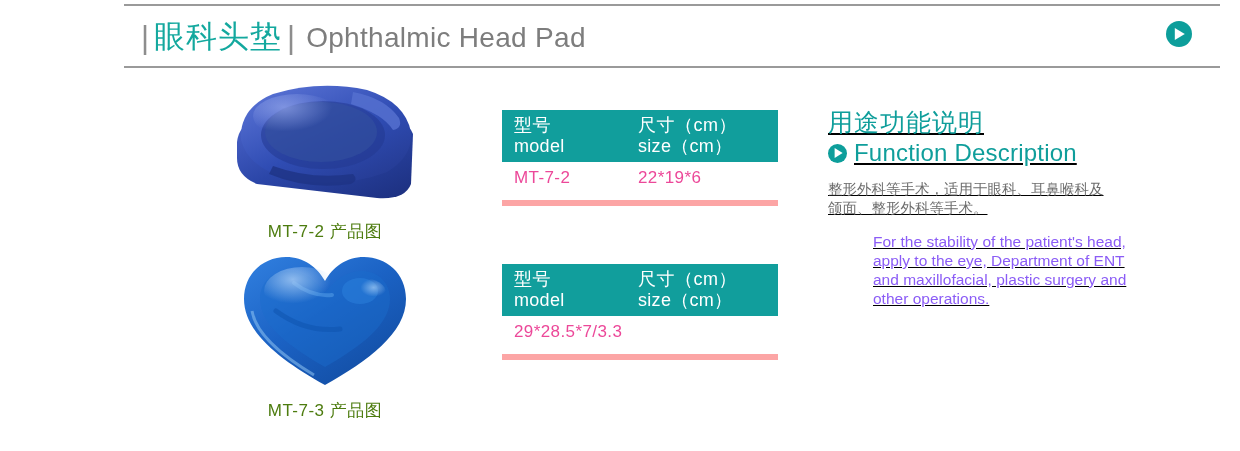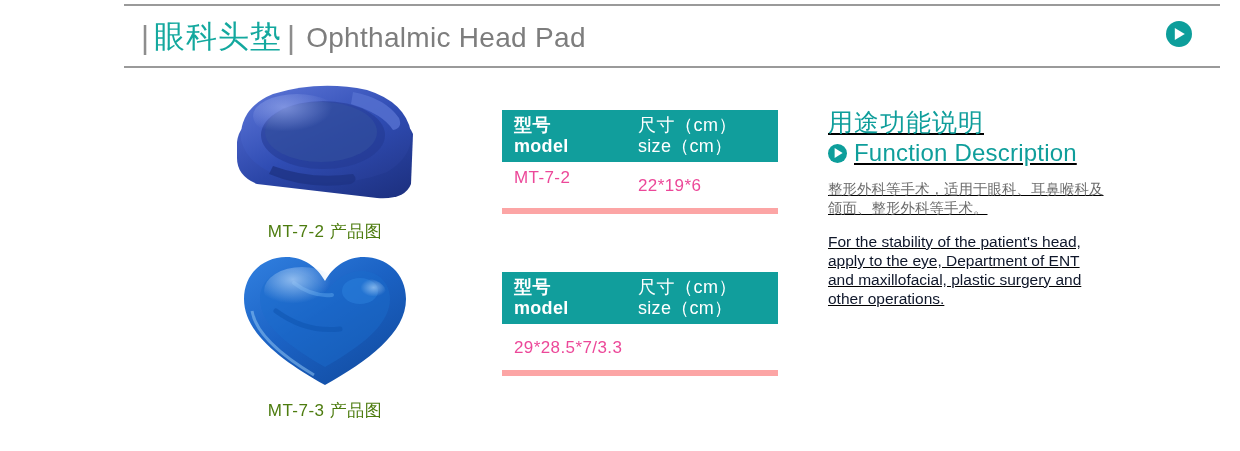--- a/index.html
+++ b/index.html
@@ -133,21 +133,21 @@
   .tbl-head {
     background: #119e9c;
     color: #ffffff;
     display: flex;
     padding: 5px 0 6px 0;
   }
   .tbl-head .col {
     box-sizing: border-box;
     padding-left: 12px;
   }
-  .tbl-head .col-model { width: 124px; font-weight: bold; }
+  .tbl-head .col-model { width: 124px; }
   .tbl-head .col-size  { width: 152px; }
   .hd-cn {
     font-size: 18px;
     line-height: 21px;
     letter-spacing: 0.5px;
     white-space: nowrap;
   }
   .hd-en {
     font-size: 18px;
     line-height: 20px;
@@ -161,21 +161,21 @@
     color: #ec4899;
   }
   .tbl-row .cell {
     box-sizing: border-box;
     padding-left: 12px;
     font-size: 17px;
     letter-spacing: 0.4px;
     white-space: nowrap;
   }
   .tbl-row .cell-model { width: 124px; }
-  .tbl-row .cell-size  { width: 152px; margin-top: 8px; }
+  .tbl-row .cell-size  { width: 152px; }
 
   
   .desc {
     position: absolute;
     left: 828px;
     top: 108px;
     width: 290px;
     text-decoration: underline;
   }
   .desc-title-cn {
@@ -199,25 +199,26 @@
     white-space: nowrap;
   }
   .desc-cn {
     color: #6d6d6d;
     font-size: 14.5px;
     line-height: 19px;
     margin-top: 14px;
     width: 280px;
   }
   .desc-en {
-    color: #0f172a;
+    color: #8b5cf6;
     font-size: 15.5px;
     line-height: 19px;
     margin-top: 14px;
     width: 280px;
+    margin-left: 45px;
   }
 </style>
 </head>
 <body>
 
 <div class="header">
   <div class="header-inner">
     <div class="title-group">
       <span class="pipe">|</span>
       <span class="title-cn">眼科头垫</span>

